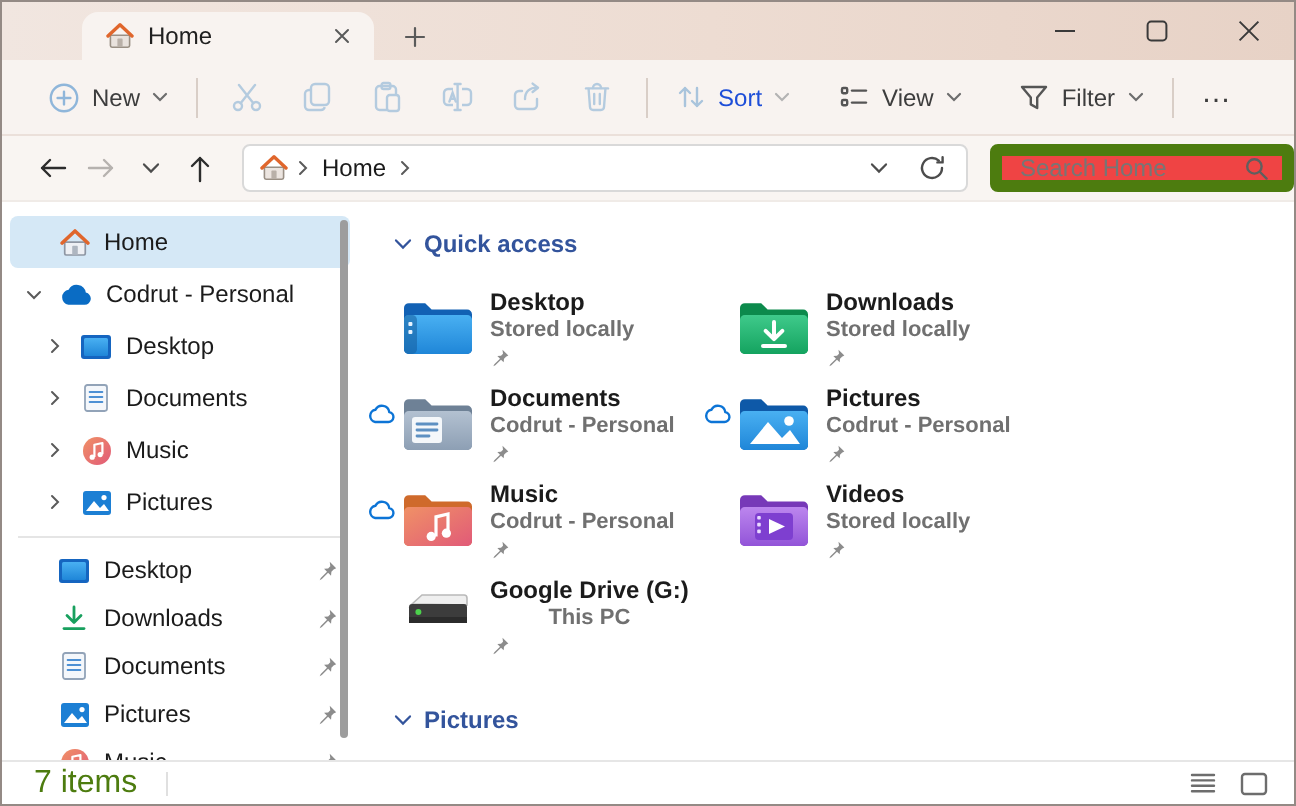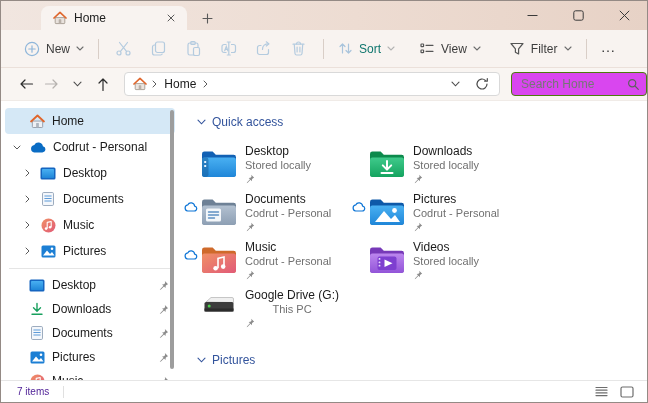--- a/index.html
+++ b/index.html
@@ -32,42 +32,42 @@
   .win-btn{ width:46px; height:29px; display:flex; align-items:center; justify-content:center; }
 
   
   .toolbar{
     position:absolute; left:0; top:29px; width:100%; height:38px;
     background:#f8f3f0; border-bottom:1px solid #ebe0da;
     display:flex; align-items:center; padding-left:16px;
   }
   .tb-btn{ display:flex; align-items:center; gap:6px; padding:5px 7px; border-radius:5px; color:#3d3d3d; }
   .tb-btn .lbl{ font-size:12px; }
-  .tb-btn.disabled{ color:#0f766e; }
+  .tb-btn.disabled{ color:#1d4ed8; }
   .tb-icon-btn{ width:35px; height:26px; display:flex; align-items:center; justify-content:center; border-radius:5px; }
   .tb-sep{ width:1px; height:20px; background:#d9cec7; margin:0 7px; }
   .grp-icons{ display:flex; align-items:center; }
 
   
   .navbar{
     position:absolute; left:0; top:67px; width:100%; height:33px;
     background:#f9f5f2; display:flex; align-items:center; padding-left:14px; gap:2px;
     border-bottom:1px solid #f0ebe7;
   }
   .nav-btn{ width:24px; height:24px; display:flex; align-items:center; justify-content:center; border-radius:4px; }
   .breadcrumb{
     margin-left:8px; width:386px; height:24px; background:#fff;
     border:1px solid #d9d9d9; border-radius:4px;
     display:flex; align-items:center; padding:0 6px 0 8px; gap:5px;
   }
   .crumb{ color:#1b1b1b; padding:0 2px; }
   .bc-spacer{ flex:1; }
   .searchbox{
-    margin-left:9px; width:136px; height:24px; background:#d946ef;
-    border:1px solid #4d7c0f; border-radius:4px;
+    margin-left:9px; width:152px; height:24px; background:#ef4444;
+    border:6px solid #4d7c0f; border-radius:4px;
     display:flex; align-items:center; padding:0 6px 0 9px;
   }
   .searchbox input{
     border:none; outline:none; flex:1; min-width:0; font-size:12px;
     font-family:"Liberation Sans", sans-serif; color:#1b1b1b; background:transparent;
   }
   .searchbox input::placeholder{ color:#767676; }
 
   
   .body{ position:absolute; left:0; top:100px; width:100%; bottom:22px; background:#fff; }
@@ -82,42 +82,42 @@
   .side-row .s-label{ white-space:nowrap; overflow:hidden; flex:1; color:#1b1b1b; }
   .side-row .s-icon{ width:16px; height:16px; flex:none; display:flex; align-items:center; justify-content:center; }
   .indent0{ padding-left:24px; }   
   .indent-root{ padding-left:6px; }
   .indent-child{ padding-left:16px; }
   .side-sep{ height:1px; background:#e5e5e5; margin:4px 10px 4px 8px; }
   .side-row.pinned-row{ height:24px; padding-left:24px; }
   .pin-right{ margin-left:auto; flex:none; display:flex; }
   .side-scroll{ position:absolute; right:7px; top:9px; width:4px; height:calc(100% - 20px); background:#9d9d9d; border-radius:2px; }
 
-  .main{ position:absolute; left:180px; top:0; right:0; height:100%; padding:12px 10px 0 16px; }
+  .main{ position:absolute; left:180px; top:0; right:0; height:100%; padding:12px 10px 0 16px;font-weight:bold; }
   .sec-header{ display:flex; align-items:center; gap:6px; color:#33549c; height:18px; }
   .sec-header .sec-label{ font-size:12px; }
 
   .qa-grid{ margin:12px 0 0 4px; display:flex; flex-wrap:wrap; width:340px; }
   .tile{ width:168px; height:48px; display:flex; gap:8px; position:relative; margin-bottom:0; }
   .tile .cloud-badge{ position:absolute; left:-17px; top:11px; }
   .tile .big-icon{ width:36px; height:36px; flex:none; margin-top:2px; display:flex; align-items:center; justify-content:center; }
   .tile .t-text{ display:flex; flex-direction:column; min-width:0; }
   .tile .t-name{ font-size:12px; color:#1b1b1b; line-height:14px; margin-top:1px; white-space:nowrap; }
   .tile .t-loc{ font-size:11px; color:#707070; line-height:13px; margin-top:1px; white-space:nowrap;text-align:center; }
   .tile .t-pin{ margin-top:2px; height:11px; }
 
   .fav-header{ margin-top:16px; }
   .fav-empty{ margin-top:18px; text-align:center; color:#5f5f5f; font-size:12px; padding-right:24px; }
 
   
   .statusbar{
     position:absolute; left:0; bottom:0; width:100%; height:22px; background:#fff;
     border-top:1px solid #e6e6e6; display:flex; align-items:center; padding:0 10px 0 16px;
   }
-  .status-count{ color:#4c1d95; font-size:10px; }
+  .status-count{ color:#4d7c0f; font-size:16px; }
   .status-sep{ width:1px; height:12px; background:#e0e0e0; margin-left:14px; }
   .status-right{ margin-left:auto; display:flex; gap:6px; align-items:center; }
   .view-toggle{ width:20px; height:18px; display:flex; align-items:center; justify-content:center; border-radius:3px; }
 
   svg{ display:block; }
 </style>
 </head>
 <body>
 
 <div class="window">

